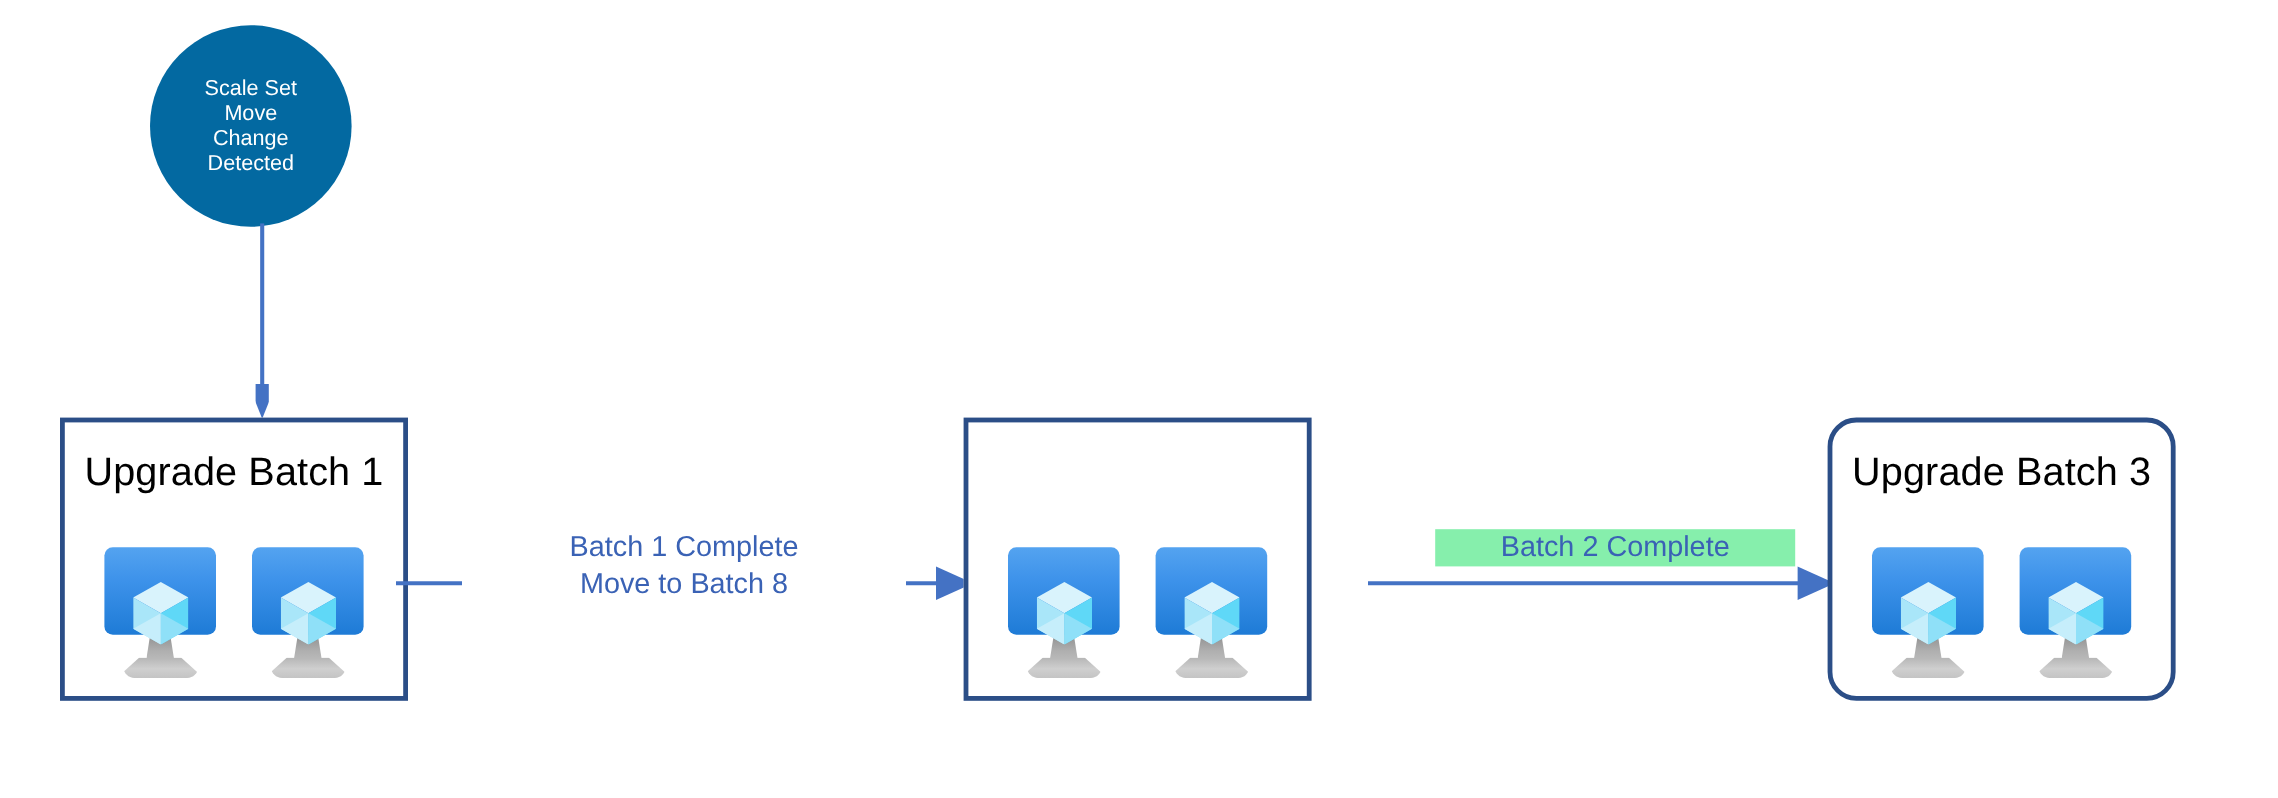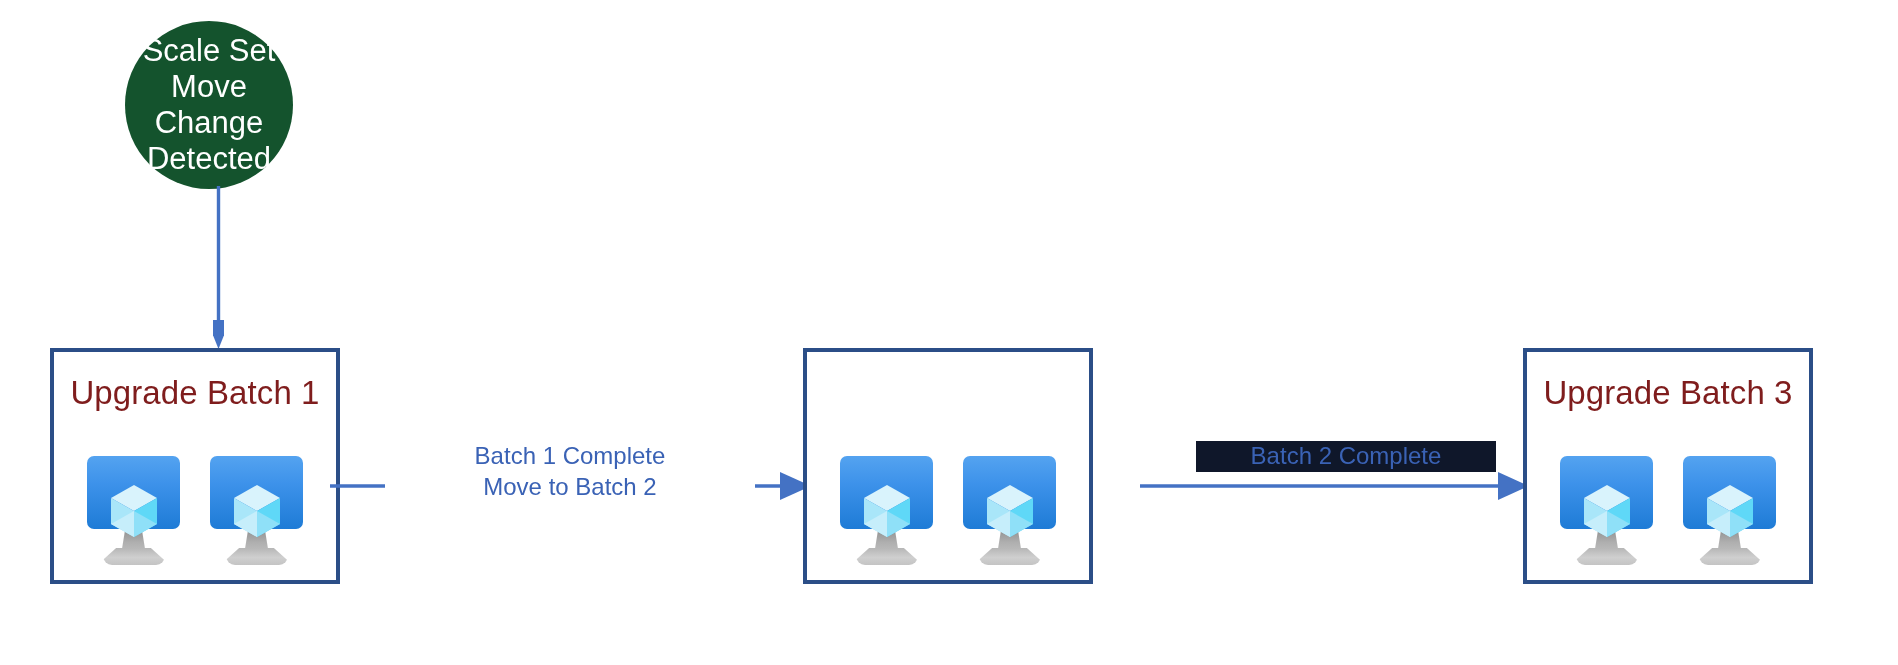--- a/index.html
+++ b/index.html
@@ -20,55 +20,55 @@
   }
 
   
   .start-circle {
     position: absolute;
     left: 125px;
     top: 21px;
     width: 168px;
     height: 168px;
     border-radius: 50%;
-    background: #14532d;
+    background: #0369a1;
     color: #ffffff;
     display: flex;
     flex-direction: column;
     align-items: center;
     justify-content: center;
     line-height: 1.16;
-    font-size: 31px;
+    font-size: 18px;
     text-align: center;
     box-sizing: border-box;
   }
   .start-circle .cl { display: block; white-space: nowrap; }
 
   
   .batch-box {
     position: absolute;
     top: 348px;
     width: 282px;
     height: 228px;
     border: 4px solid #2B4E87;
     background: #ffffff;
     box-sizing: content-box;
   }
   #box1 { left: 50px; }
   #box2 { left: 803px; }
-  #box3 { left: 1523px; }
+  #box3 { left: 1523px; border-radius: 24px; }
 
   .batch-title {
     position: absolute;
     top: 22px;
     left: 0;
     width: 100%;
     text-align: center;
     font-size: 33px;
-    color: #7f1d1d;
+    color: #000000;
     letter-spacing: 0.1px;
     white-space: nowrap;
   }
 
   .vm-row {
     position: absolute;
     top: 104px;
     left: 0;
     width: 100%;
     display: flex;
@@ -150,21 +150,21 @@
   #label1 {
     left: 385px;
     top: 441px;
     width: 370px;
     background: #ffffff;
   }
   #label2 {
     left: 1196px;
     top: 441px;
     width: 300px;
-    background: #0f172a;
+    background: #86efac;
   }
 </style>
 </head>
 <body>
 
 <div id="canvas">
 
   <div class="start-circle">
     <span class="cl">Scale Set</span>
     <span class="cl">Move</span>
@@ -206,21 +206,21 @@
       </div>
     </div>
   </div>
 
   <svg class="connector-h" id="conn1" viewBox="0 0 482 44" preserveAspectRatio="none">
     <line x1="0" y1="22" x2="452" y2="22" stroke="#4472C4" stroke-width="3.4" vector-effect="non-scaling-stroke"></line>
     <polygon points="481,22 450,8 450,36" fill="#4472C4"></polygon>
   </svg>
   <div class="conn-label" id="label1">
     <span class="cl">Batch 1 Complete</span>
-    <span class="cl">Move to Batch 2</span>
+    <span class="cl">Move to Batch 8</span>
   </div>
 
   <div class="batch-box" id="box2">
     <div class="vm-row">
       <div class="vm-icon">
         <div class="vm-neck"></div>
         <div class="vm-base"></div>
         <div class="vm-screen"></div>
         <svg class="vm-cube" viewBox="0 0 46 52">
           <polygon points="23,0 46,13 23,26 0,13" fill="#D9F3FC"></polygon>

